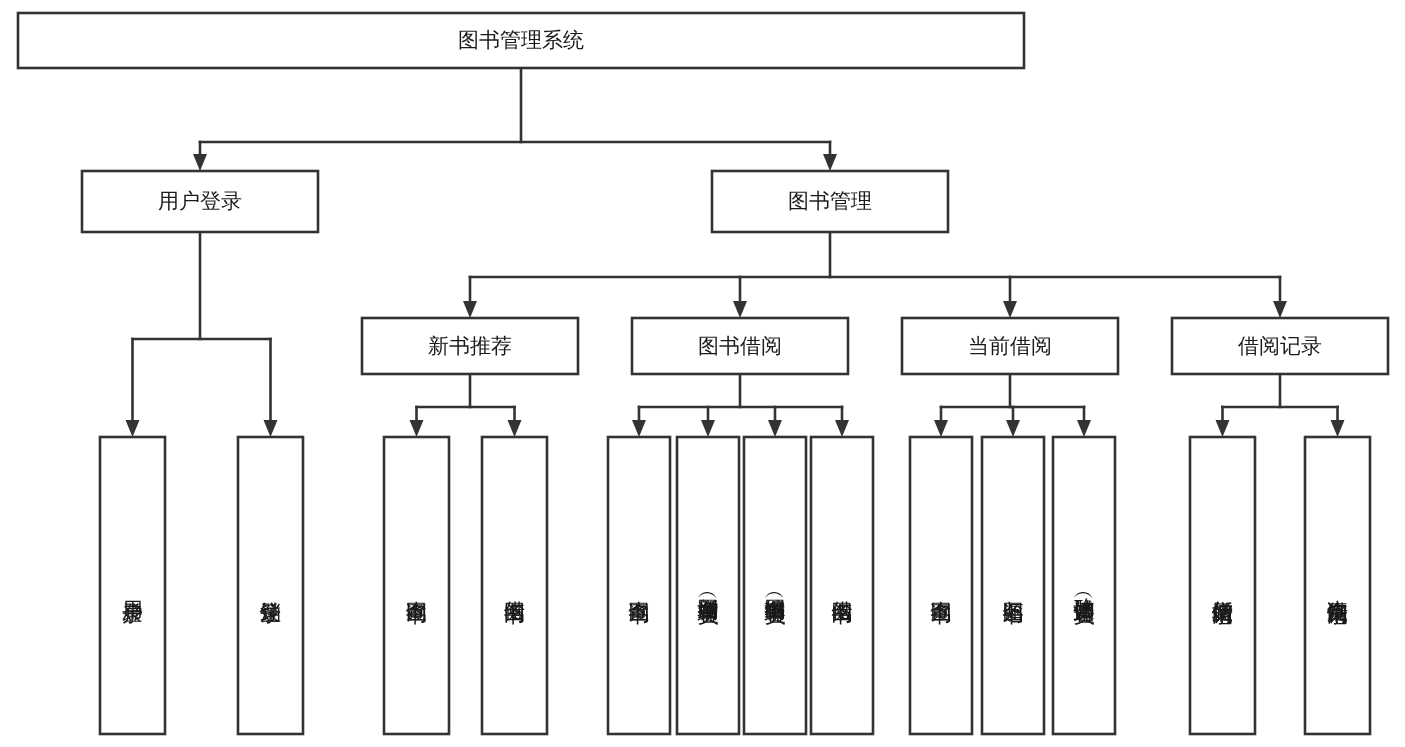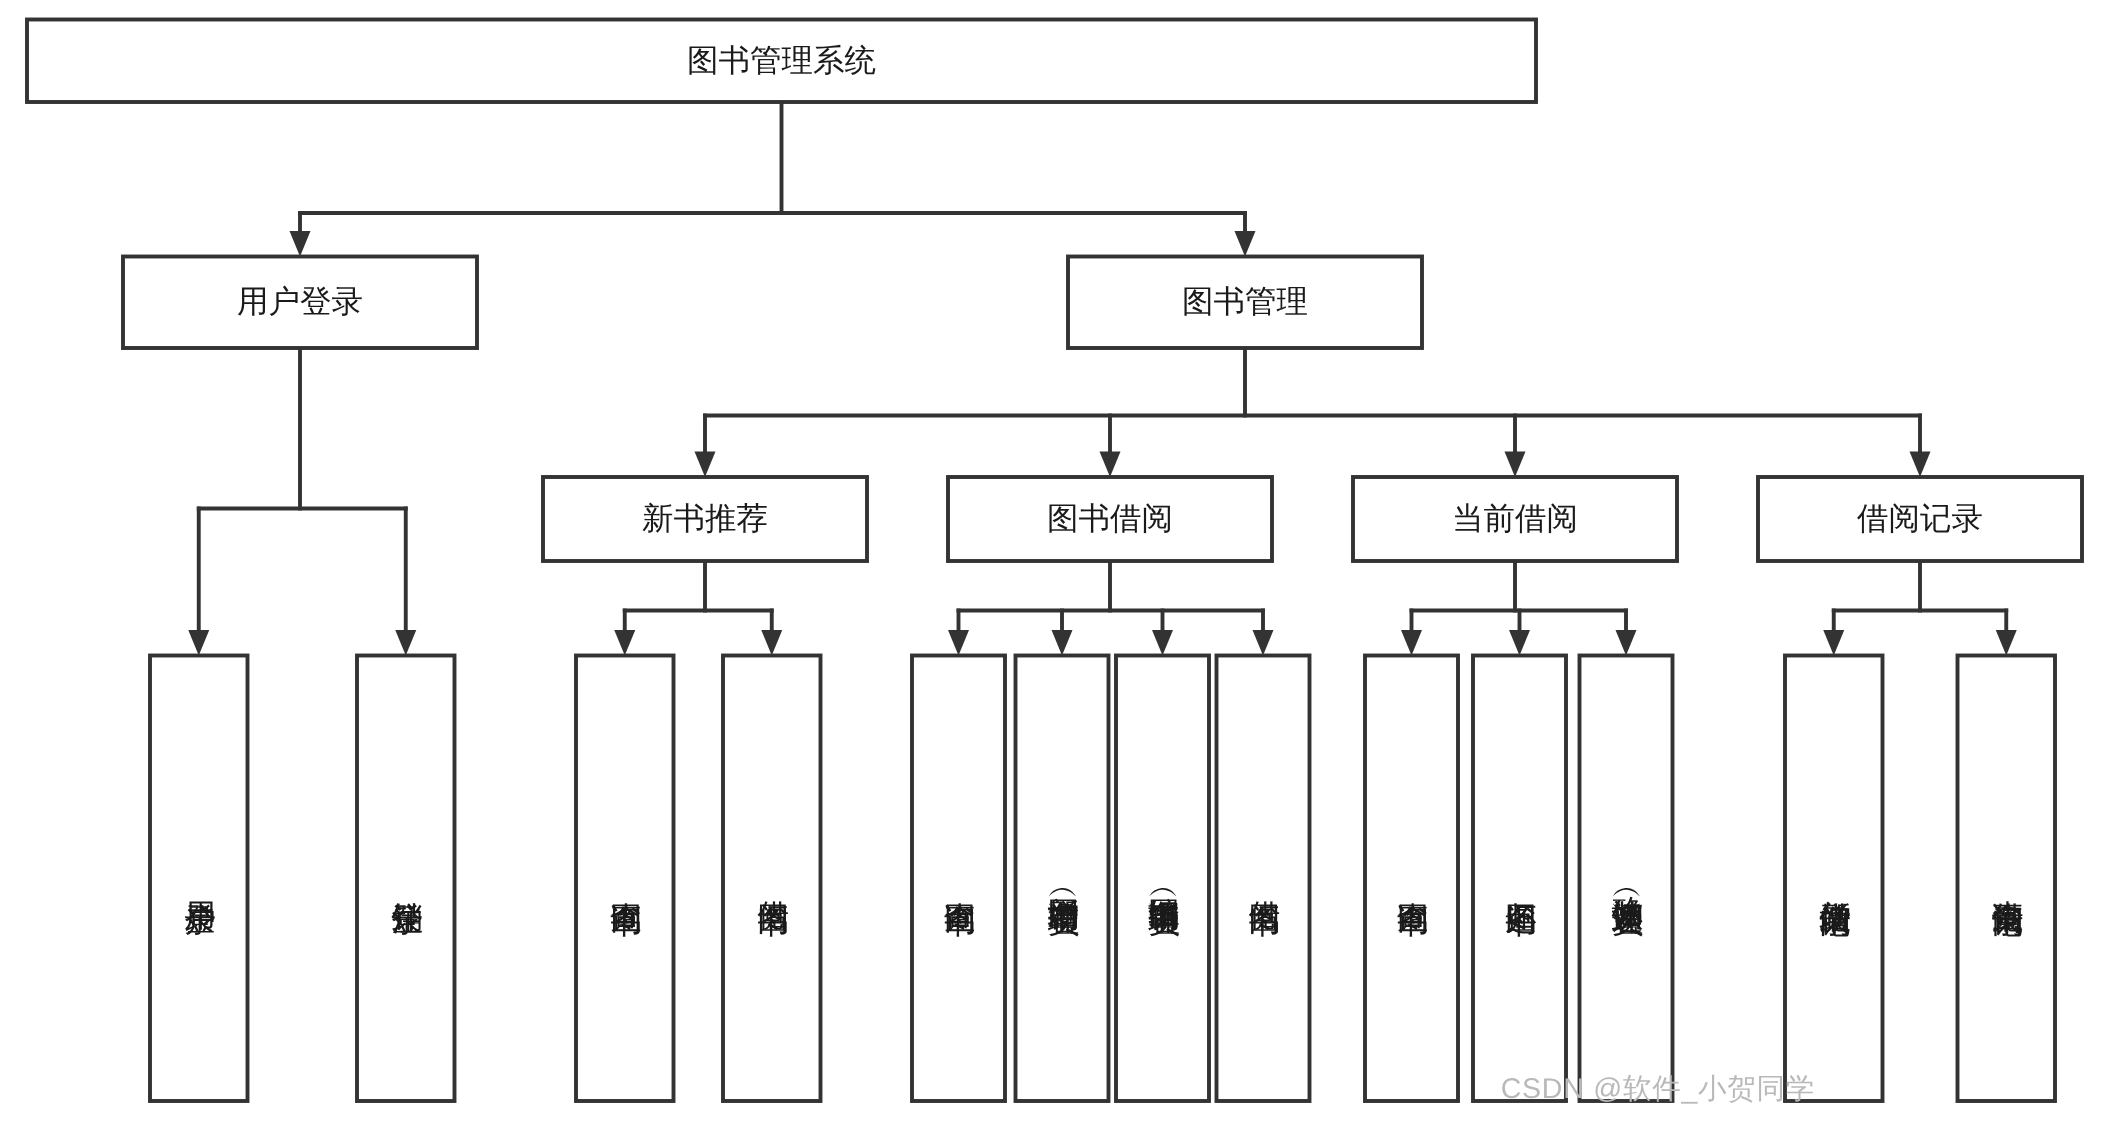--- a/index.html
+++ b/index.html
@@ -255,14 +255,13 @@
       <div class="leaf-label-wrap" style="left: 1053px; top: 437px; width: 62px; height: 297px;">
         <span class="leaf-label-v">确认归还（管理员）</span>
       </div>
       <div class="leaf-label-wrap" style="left: 1190px; top: 437px; width: 65px; height: 297px;">
         <span class="leaf-label-v">新增借阅记录</span>
       </div>
       <div class="leaf-label-wrap" style="left: 1305px; top: 437px; width: 65px; height: 297px;">
         <span class="leaf-label-v">查询借阅记录</span>
       </div>
     </div>
-  <div class="watermark">CSDN @软件_小贺同学</div>
 </div>
 
 </body></html>

